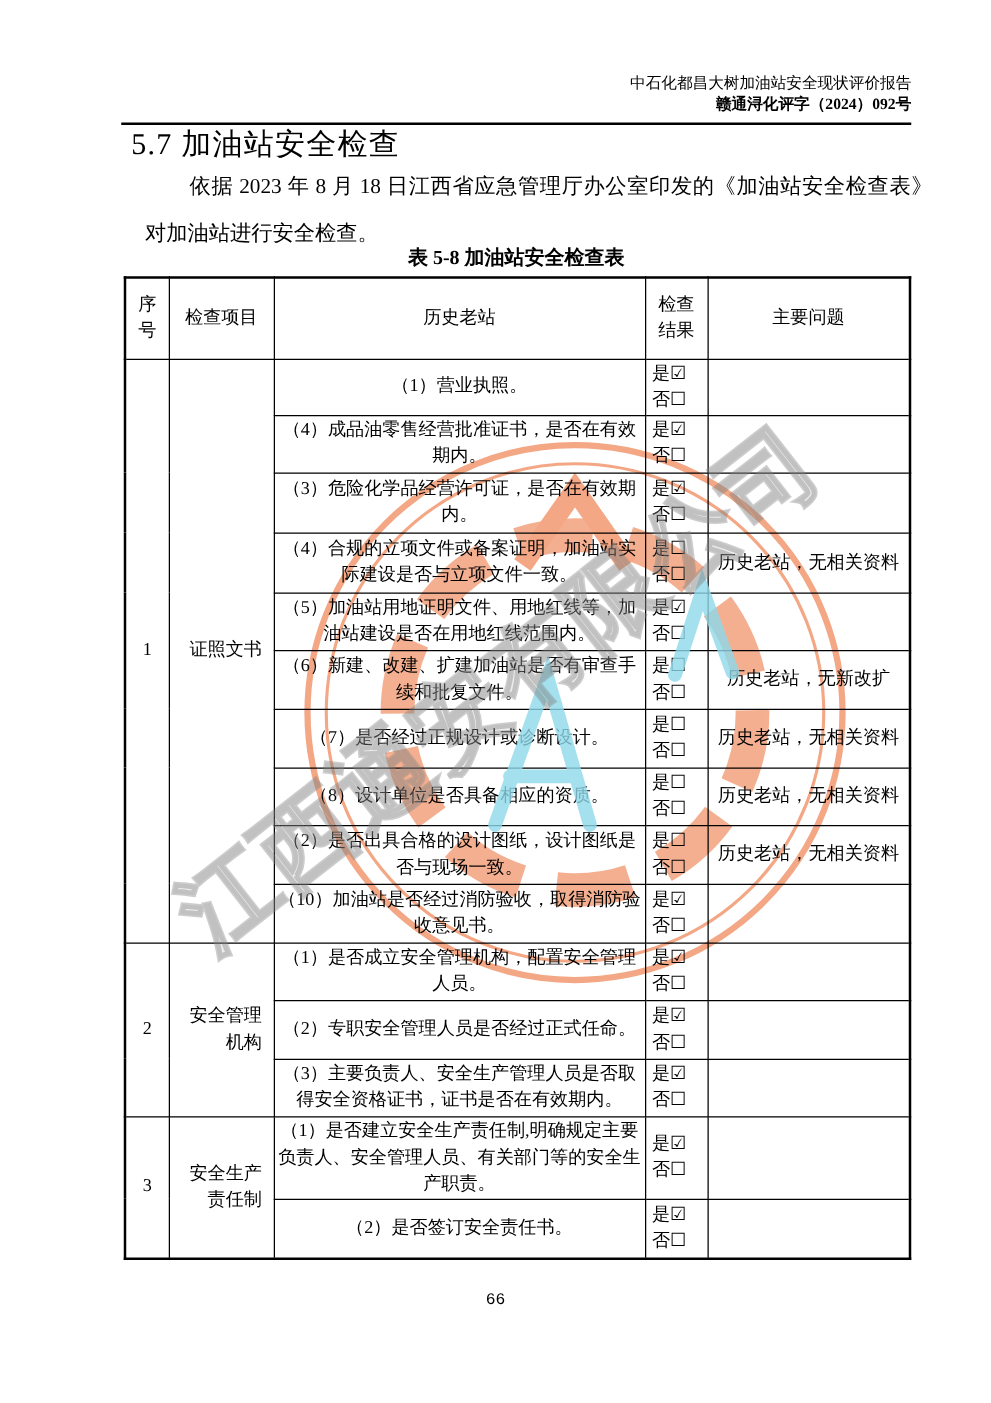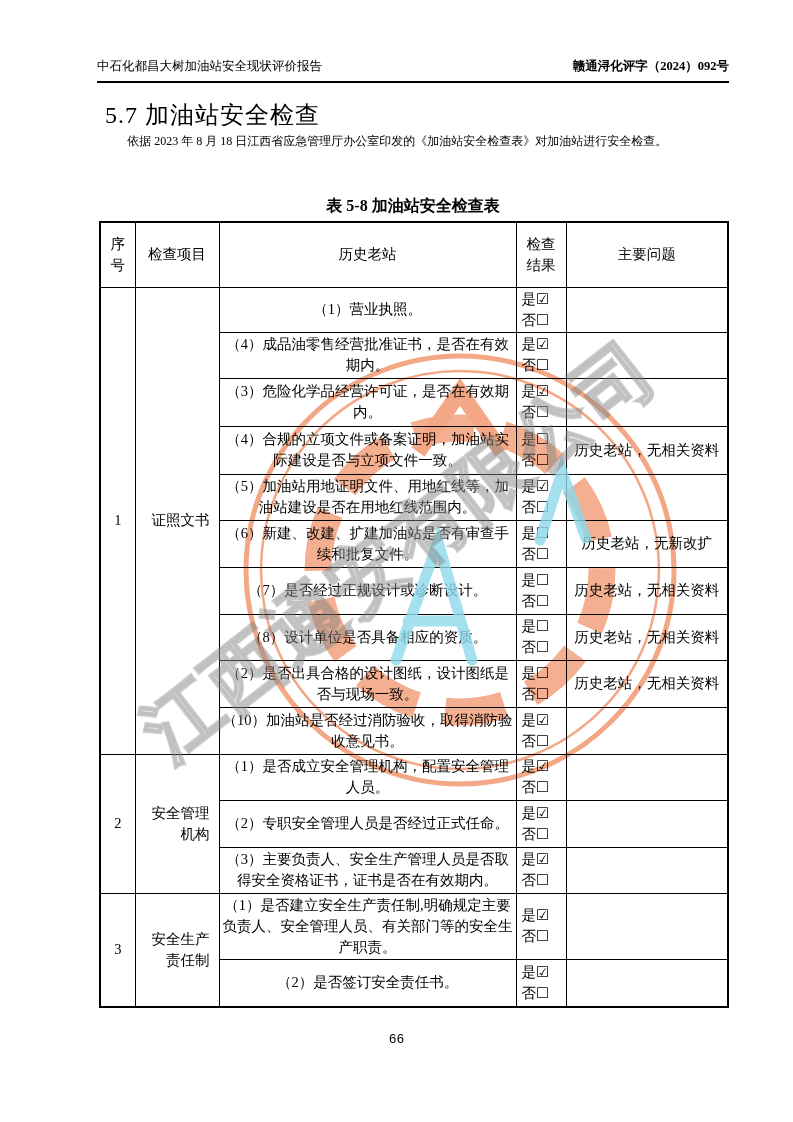--- a/index.html
+++ b/index.html
@@ -2,27 +2,27 @@
 <html><head>
 <meta charset="utf-8">
 <style>
   html,body{margin:0;padding:0;background:#ffffff;}
   .page{position:relative;width:793px;height:1122px;background:#fff;overflow:hidden;
         font-family:"Liberation Serif","DejaVu Serif",serif;color:#000;}
   .content{position:relative;z-index:2;}
 
   
   .runhead{position:absolute;left:97px;top:58px;width:632px;border-bottom:2px solid #000;
-           padding-bottom:6px;display:flex;justify-content:space-between;align-items:flex-end;}
+           padding-bottom:6px;display:flex;justify-content:space-between;align-items:flex-end;flex-direction:column;}
   .runhead .lh{font-size:12.5px;}
   .runhead .rh{font-size:12.5px;font-weight:600;}
 
   
   .sec-title{position:absolute;left:105px;top:99px;font-size:24px;font-weight:normal;letter-spacing:1px;}
-  .para{position:absolute;left:102px;top:130px;width:630px;font-size:12px;line-height:23px;
+  .para{position:absolute;left:116px;top:130px;width:630px;font-size:17px;line-height:38px;
         text-align:justify;text-indent:2.1em;}
   .tbl-title{position:absolute;left:99px;top:196px;width:628px;text-align:center;
              font-size:16px;font-weight:bold;}
 
   
   table.check{position:absolute;left:99px;top:221px;width:628px;border-collapse:collapse;
               table-layout:fixed;border:2px solid #000;}
   table.check td,table.check th{border:1px solid #000;vertical-align:middle;
               font-size:14.5px;line-height:21px;padding:1px 3px;font-weight:normal;}
   th.hd{font-weight:bold;font-size:15px;text-align:center;line-height:24px;}

